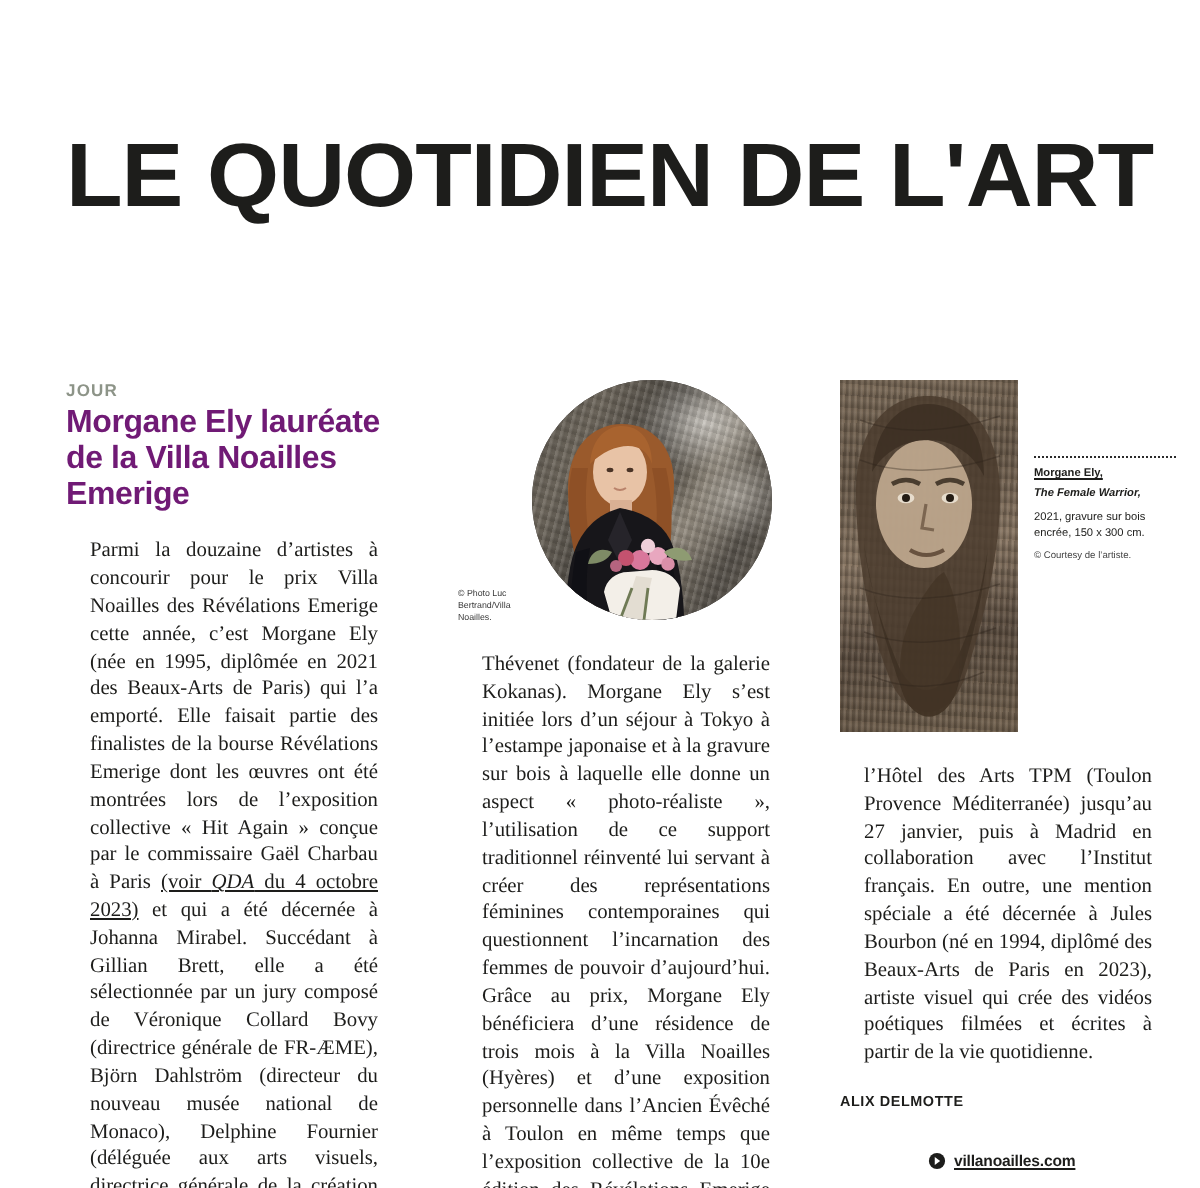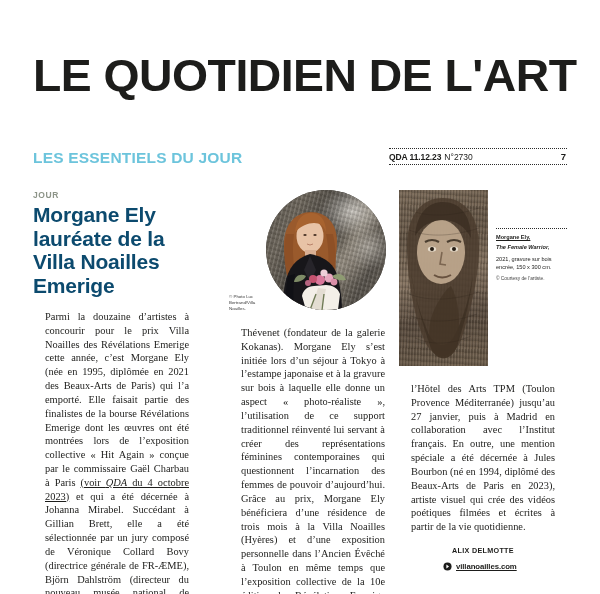--- a/index.html
+++ b/index.html
@@ -19,21 +19,21 @@
     position: absolute;
     left: 0; top: 0;
     width: 600px; height: 594px;
     background: #fff;
   }
 
   
   .masthead {
     position: absolute;
     left: 33px;
-    top: 52px;
+    top: 64px;
     width: 534px;
     height: 46px;
     display: flex;
     align-items: center;
   }
   .masthead-title {
     font-family: "Liberation Sans", sans-serif;
     font-weight: bold;
     font-size: 45px;
     letter-spacing: -0.5px;
@@ -102,37 +102,37 @@
     width: 534px;
     height: 360px;
   }
   .col {
     position: absolute;
     top: 0;
     width: 168px;
   }
   .col-1 { left: 0; }
   .col-2 { left: 196px; }
-  .col-3 { left: 366px; }
+  .col-3 { left: 387px; }
 
   .kicker {
     font-family: "Liberation Sans", sans-serif;
     font-weight: bold;
     font-size: 8.5px;
     letter-spacing: 0.6px;
     color: #8d9488;
     margin: 0 0 3px 0;
   }
   .headline {
     font-family: "Liberation Sans", sans-serif;
     font-weight: bold;
-    font-size: 21px;
+    font-size: 16px;
     line-height: 1.13;
     letter-spacing: -0.2px;
-    color: #0c4a6e;
+    color: #701a75;
     margin: 0 0 7px 0;
   }
 
   .body-text {
     font-family: Liberation Serif, serif;
     font-size: 10.4px;
     line-height: 1.33;
     color: #1d1d1b;
     text-align: justify;
     margin: 12px;
@@ -261,22 +261,21 @@
     color: #444;
   }
 
   
   .byline {
     font-family: "Liberation Sans", sans-serif;
     font-weight: bold;
     font-size: 7.2px;
     letter-spacing: 0.3px;
     color: #1d1d1b;
-    margin: 6px 0 7px 0;
-    text-align: center;
+    margin: 6px 0 21px 0;
   }
   .link-row {
     display: flex;
     align-items: center;
     gap: 4px;
     margin-left: 44px;
   }
   .link-icon {
     width: 9px;
     height: 9px;
@@ -294,28 +293,20 @@
 </style>
 </head>
 <body>
 
 <div class="page">
 
   <div class="masthead">
     <div class="masthead-title">LE QUOTIDIEN DE L'ART</div>
   </div>
 
-  <div class="section-row">
-    <div class="section-title">LES ESSENTIELS DU JOUR</div>
-    <div class="issue-block">
-      <span class="issue-qda">QDA 11.12.23</span>
-      <span class="issue-num">N°2730</span>
-      <span class="issue-page">7</span>
-    </div>
-  </div>
 
   <div class="columns">
 
     <div class="col col-1">
       <div class="kicker">JOUR</div>
       <h1 class="headline">Morgane Ely lauréate de la Villa Noailles Emerige</h1>
       <p class="body-text"><span>Parmi la douzaine d’artistes à concourir pour le prix Villa Noailles des Révélations Emerige cette année, c’est Morgane Ely (née en 1995, diplômée en 2021 des Beaux-Arts de Paris) qui l’a emporté. Elle faisait partie des finalistes de la bourse Révélations Emerige dont les œuvres ont été montrées lors de l’exposition collective « Hit Again » conçue par le commissaire Gaël Charbau à Paris </span><span class="ref-link"><span>(voir </span><span class="ital">QDA</span><span> du 4 octobre 2023)</span></span><span> et qui a été décernée à Johanna Mirabel. Succédant à Gillian Brett, elle a été sélectionnée par un jury composé de Véronique Collard Bovy (directrice générale de FR-ÆME), Björn Dahlström (directeur du nouveau musée national de Monaco), Delphine Fournier (déléguée aux arts visuels, directrice générale de la création artistique au ministère de la Culture), Thomas Mailaender (artiste) et Sébastien</span></p>
     </div>
 
     <div class="col col-2">

